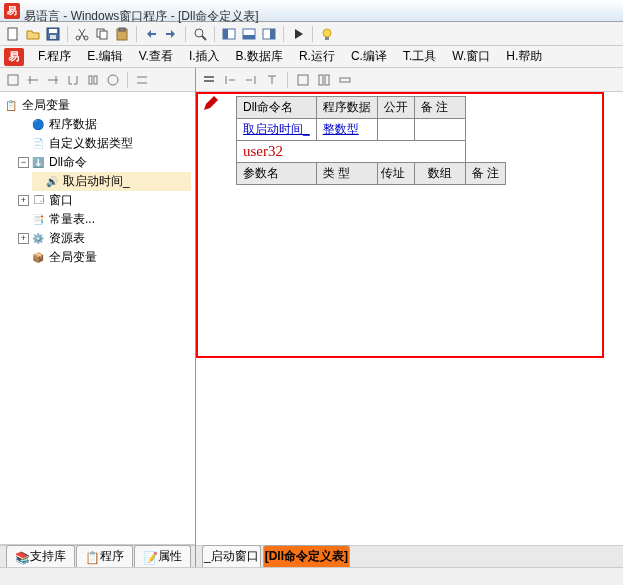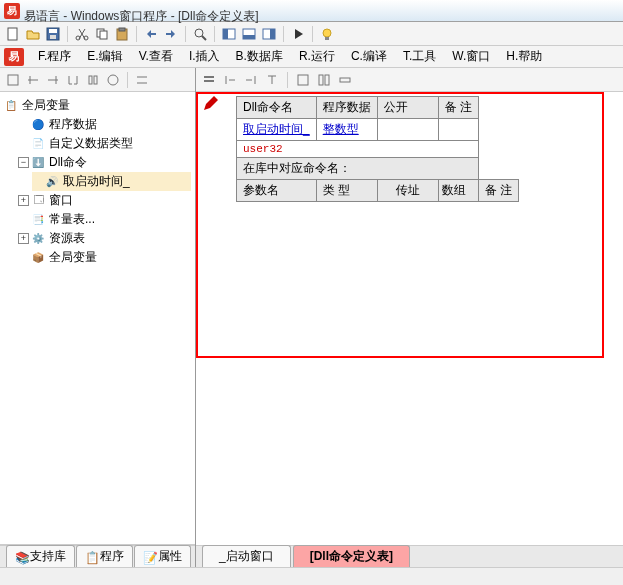--- a/index.html
+++ b/index.html
@@ -28,24 +28,24 @@
 .btab .bicon { width: 12px; height: 12px; display: inline-block; }
 .right-pane { flex: 1; display: flex; flex-direction: column; position: relative; }
 .right-toolbar { height: 24px; background: #f4f4f4; border-bottom: 1px solid #ccc; display: flex; align-items: center; padding: 0 4px; gap: 3px; }
 .content { flex: 1; background: #fff; position: relative; overflow: hidden; }
 .red-box { position: absolute; left: 0; top: 0; width: 408px; height: 266px; border: 2px solid red; }
 .pen-icon { position: absolute; left: 6px; top: 4px; width: 16px; height: 16px; }
 .dll-table { position: absolute; left: 40px; top: 4px; border-collapse: collapse; }
 .dll-table td, .dll-table th { border: 1px solid #888; padding: 2px 6px; font-size: 12px; background: #fff; text-align: left; font-weight: normal; }
 .dll-table th { background: #e8e8e8; }
 .dll-table .link { color: #00c; text-decoration: underline; cursor: pointer; }
-.dll-table .red-text { color: #c00; font-family: Liberation Mono, monospace; font-size: 11px; }
+.dll-table .red-text { color: #c00; font-family: Liberation Serif, serif; font-size: 15px; }
 .right-tabs { height: 22px; background: #e9e9e9; border-top: 1px solid #ccc; display: flex; align-items: flex-end; padding: 0 6px; gap: 2px; }
-.rtab { padding: 2px 16px; border: 1px solid #aaa; border-bottom: none; border-radius: 3px 3px 0 0; cursor: pointer; font-size: 11px; background: #f8f8f8; }
-.rtab.active { background: #fca5a5; font-weight: bold; }
+.rtab { padding: 2px 1px; border: 1px solid #aaa; border-bottom: none; border-radius: 3px 3px 0 0; cursor: pointer; font-size: 11px; background: #f8f8f8; }
+.rtab.active { background: #f97316; font-weight: bold; }
 .statusbar { height: 18px; background: #f0f0f0; border-top: 1px solid #ccc; }
 svg { display: block; }
 </style>
 </head>
 <body>
 
 <div class="titlebar">
   <span class="app-icon">易</span>
   <span class="title">易语言 - Windows窗口程序 - [Dll命令定义表]</span>
 </div>
@@ -327,27 +327,24 @@
         <tr>
           <td class="link">取启动时间_</td>
           <td class="link">整数型</td>
           <td></td>
           <td></td>
         </tr>
         <tr>
               <td colspan="4" class="red-text">user32</td>
             </tr>
         <tr>
-              <th colspan="4">在库中对应命令名：</th>
-            </tr>
-        <tr>
           <th>参数名</th>
           <th>类 型</th>
-          <th style="padding:2px 18px">传址</th>
-          <th style="padding:2px 3px">数组</th>
+          <th style="padding:2px 3px">传址</th>
+          <th style="padding:2px 13px">数组</th>
           <th>备 注</th>
         </tr>
       </tbody>
         </table>
     </div>
     <div class="right-tabs">
       <span class="rtab"><span>_启动窗口</span></span>
       <span class="rtab active"><span>[Dll命令定义表]</span></span>
     </div>
   </div>

